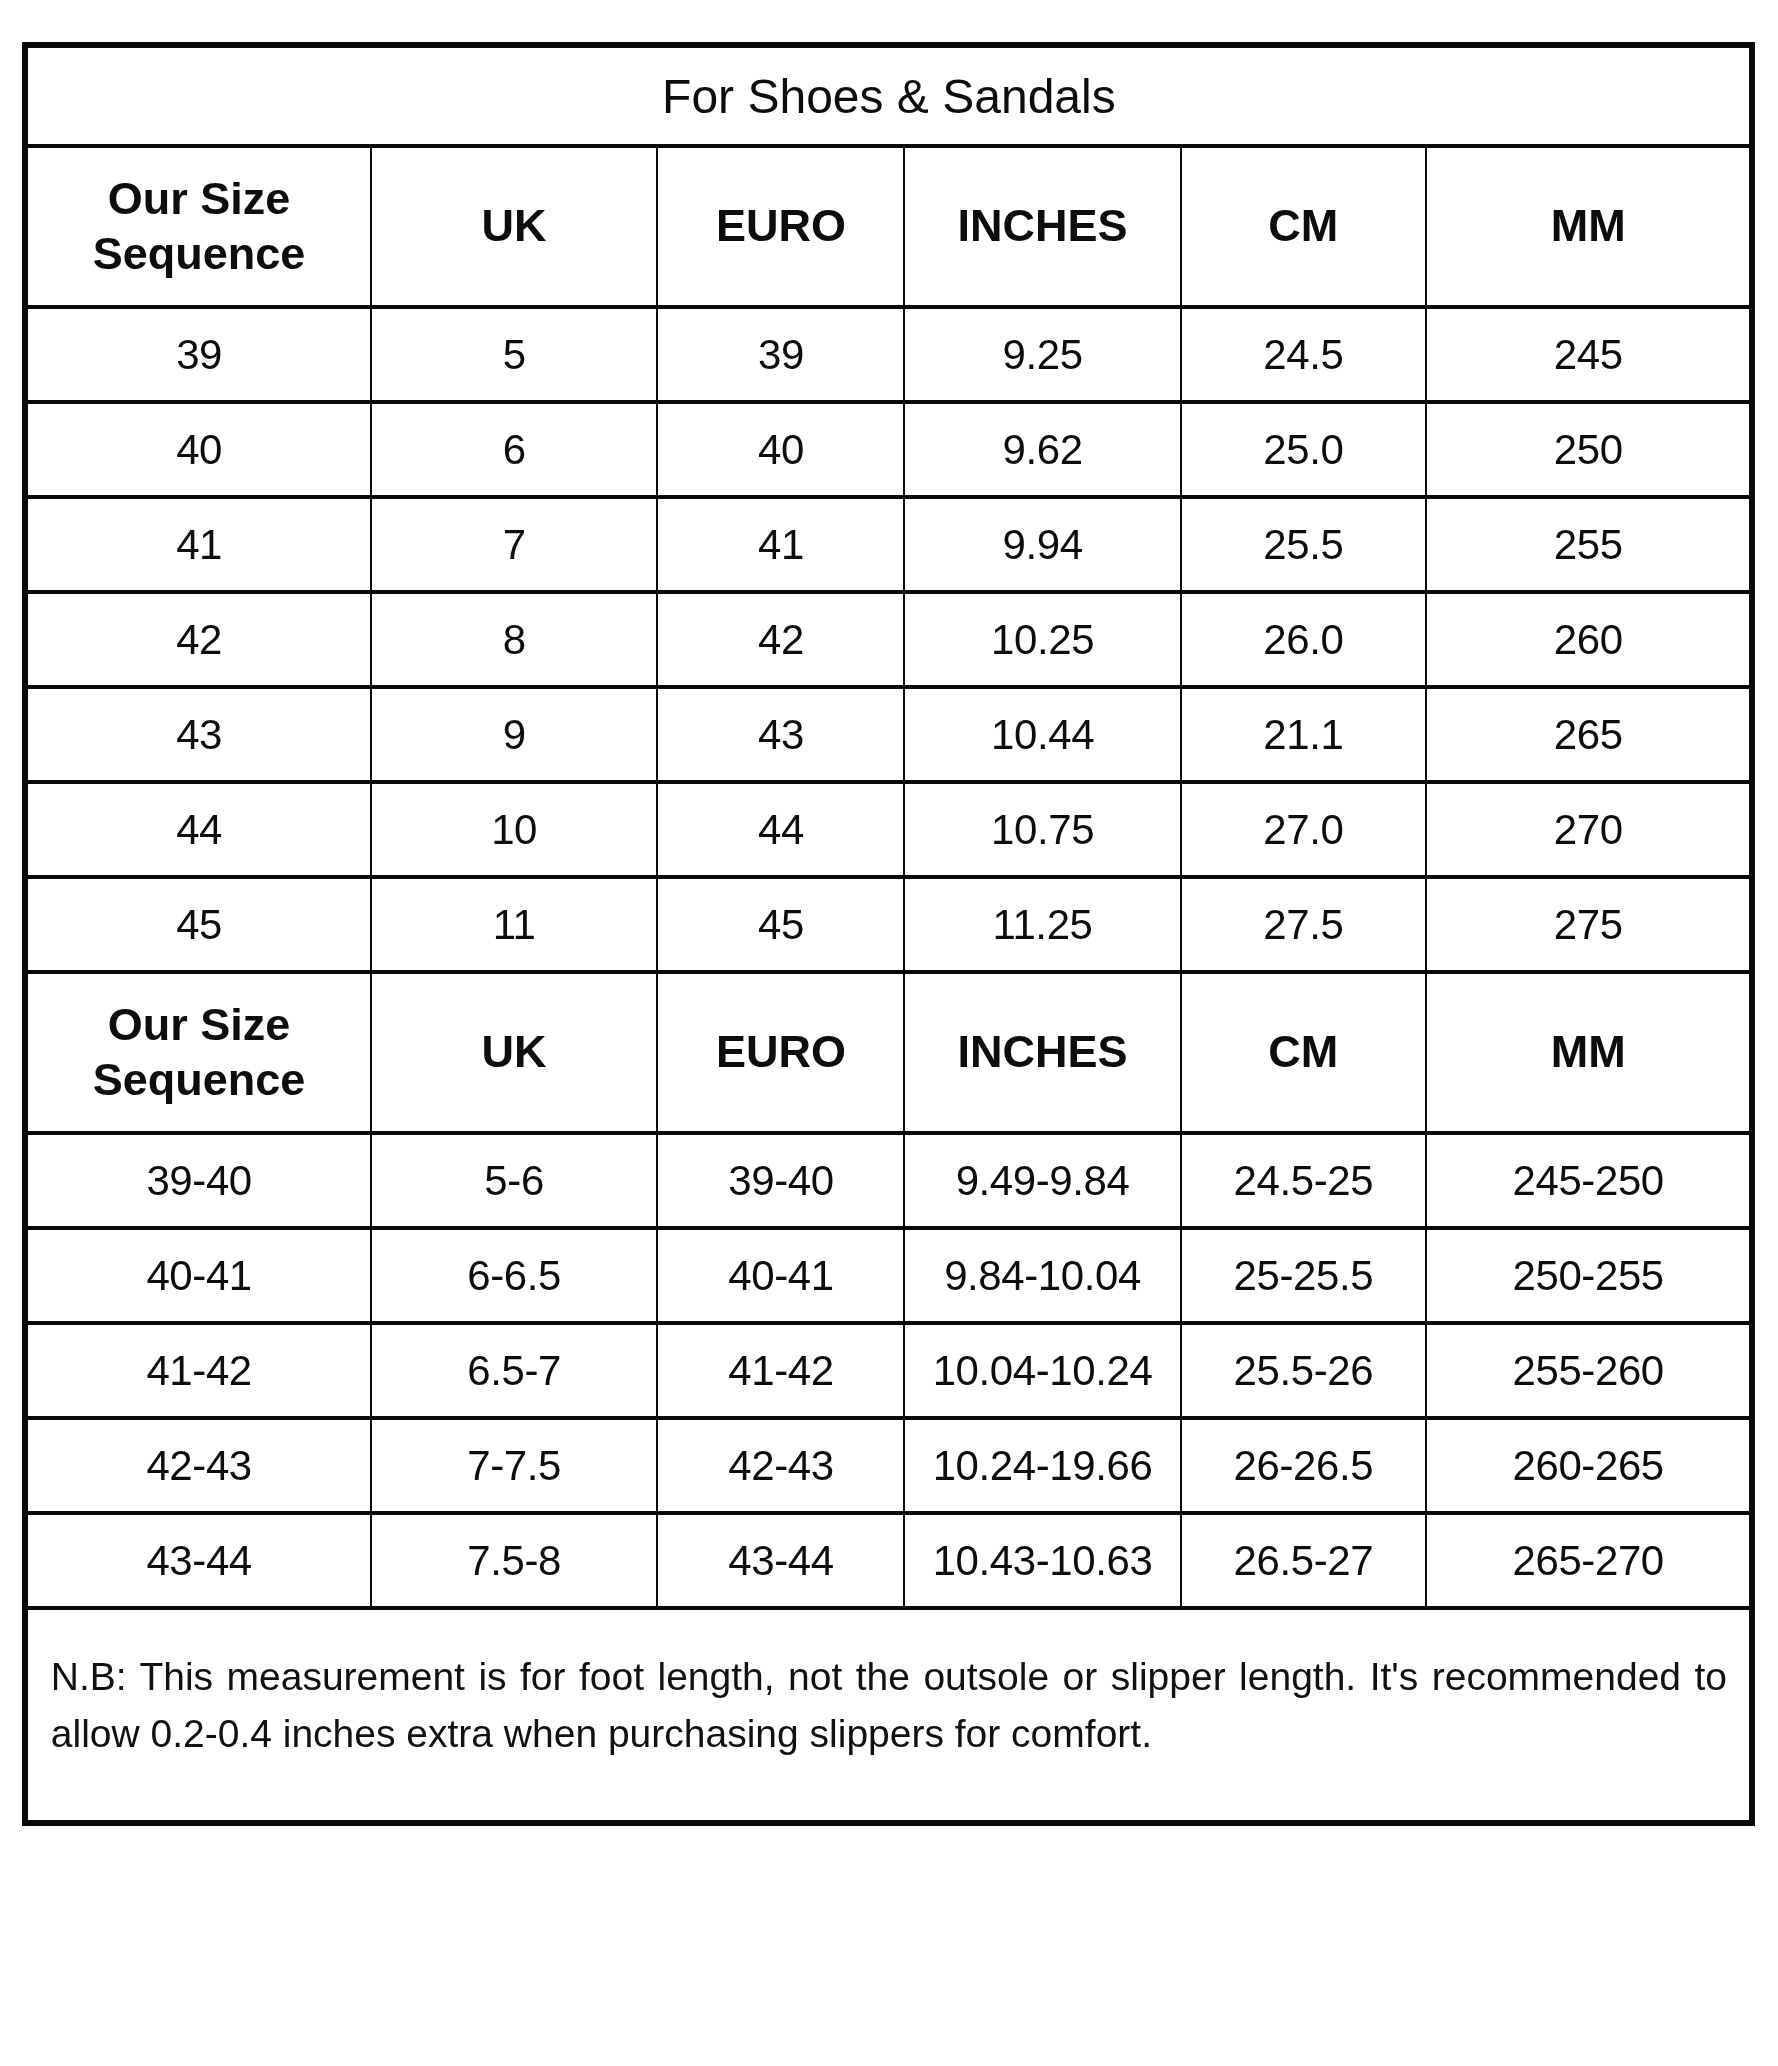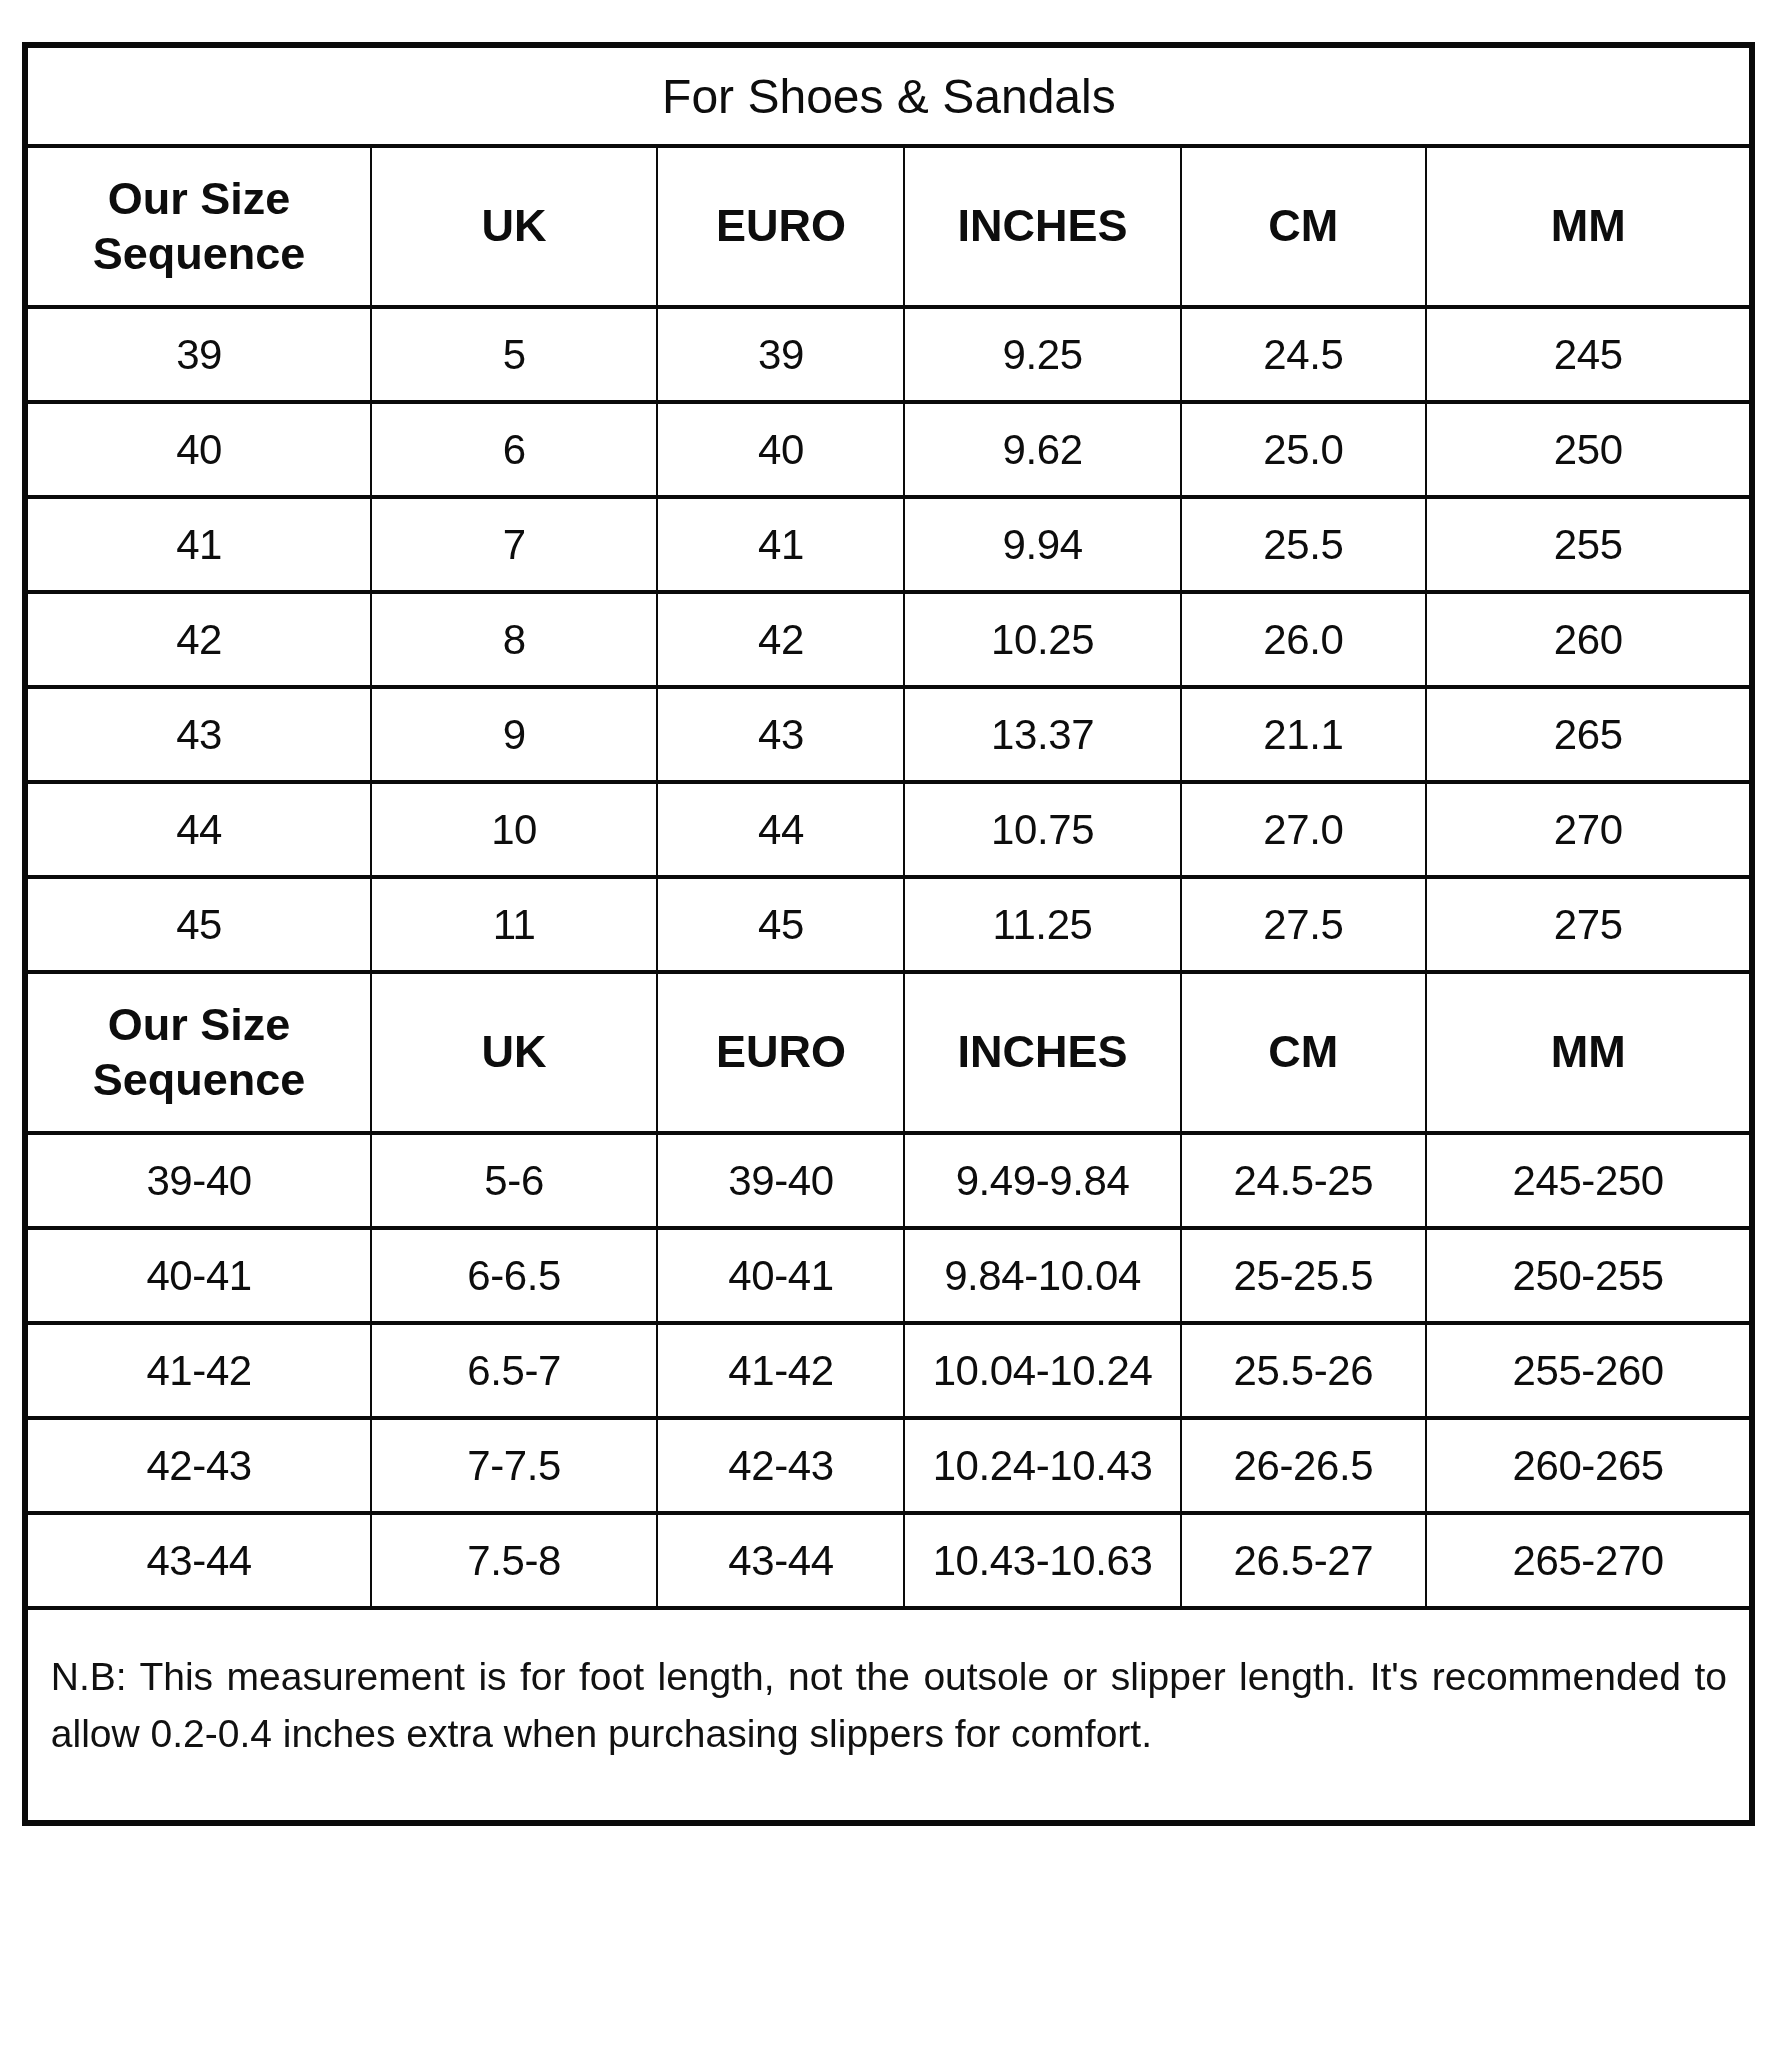--- a/index.html
+++ b/index.html
@@ -117,21 +117,21 @@
           <td class="data-cell">8</td>
           <td class="data-cell">42</td>
           <td class="data-cell">10.25</td>
           <td class="data-cell">26.0</td>
           <td class="data-cell">260</td>
         </tr>
         <tr>
           <td class="data-cell">43</td>
           <td class="data-cell">9</td>
           <td class="data-cell">43</td>
-          <td class="data-cell">13.37</td>
+          <td class="data-cell">10.44</td>
           <td class="data-cell">21.1</td>
           <td class="data-cell">265</td>
         </tr>
         <tr>
           <td class="data-cell">44</td>
           <td class="data-cell">10</td>
           <td class="data-cell">44</td>
           <td class="data-cell">10.75</td>
           <td class="data-cell">27.0</td>
           <td class="data-cell">270</td>
@@ -175,21 +175,21 @@
           <td class="data-cell">6.5-7</td>
           <td class="data-cell">41-42</td>
           <td class="data-cell">10.04-10.24</td>
           <td class="data-cell">25.5-26</td>
           <td class="data-cell">255-260</td>
         </tr>
         <tr>
           <td class="data-cell">42-43</td>
           <td class="data-cell">7-7.5</td>
           <td class="data-cell">42-43</td>
-          <td class="data-cell">10.24-10.43</td>
+          <td class="data-cell">10.24-19.66</td>
           <td class="data-cell">26-26.5</td>
           <td class="data-cell">260-265</td>
         </tr>
         <tr>
           <td class="data-cell">43-44</td>
           <td class="data-cell">7.5-8</td>
           <td class="data-cell">43-44</td>
           <td class="data-cell">10.43-10.63</td>
           <td class="data-cell">26.5-27</td>
           <td class="data-cell">265-270</td>

